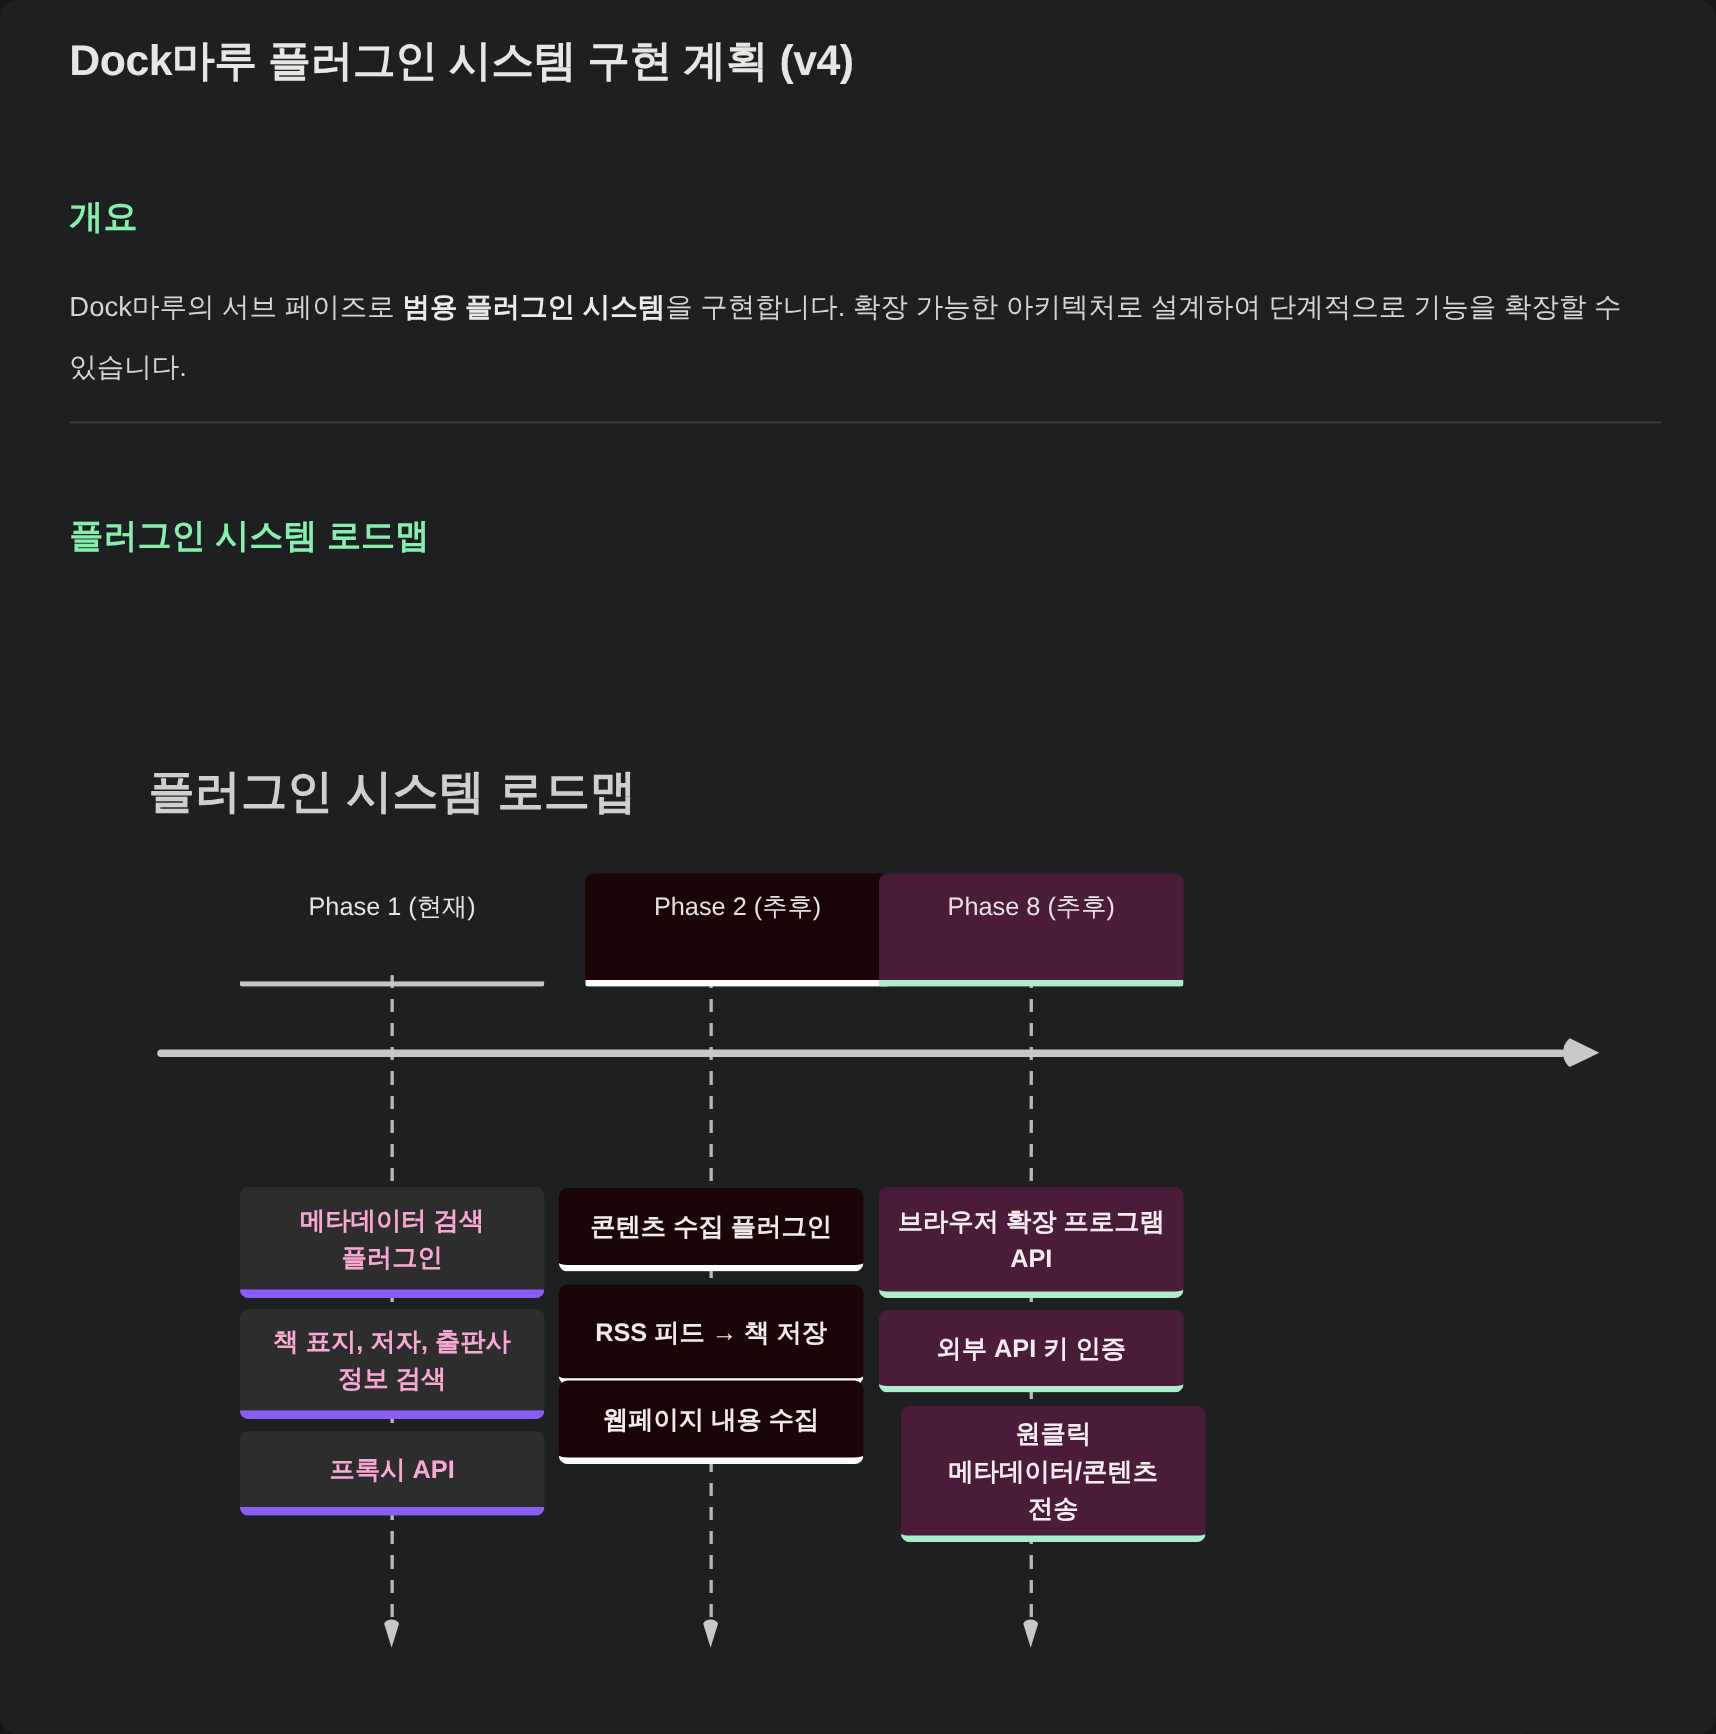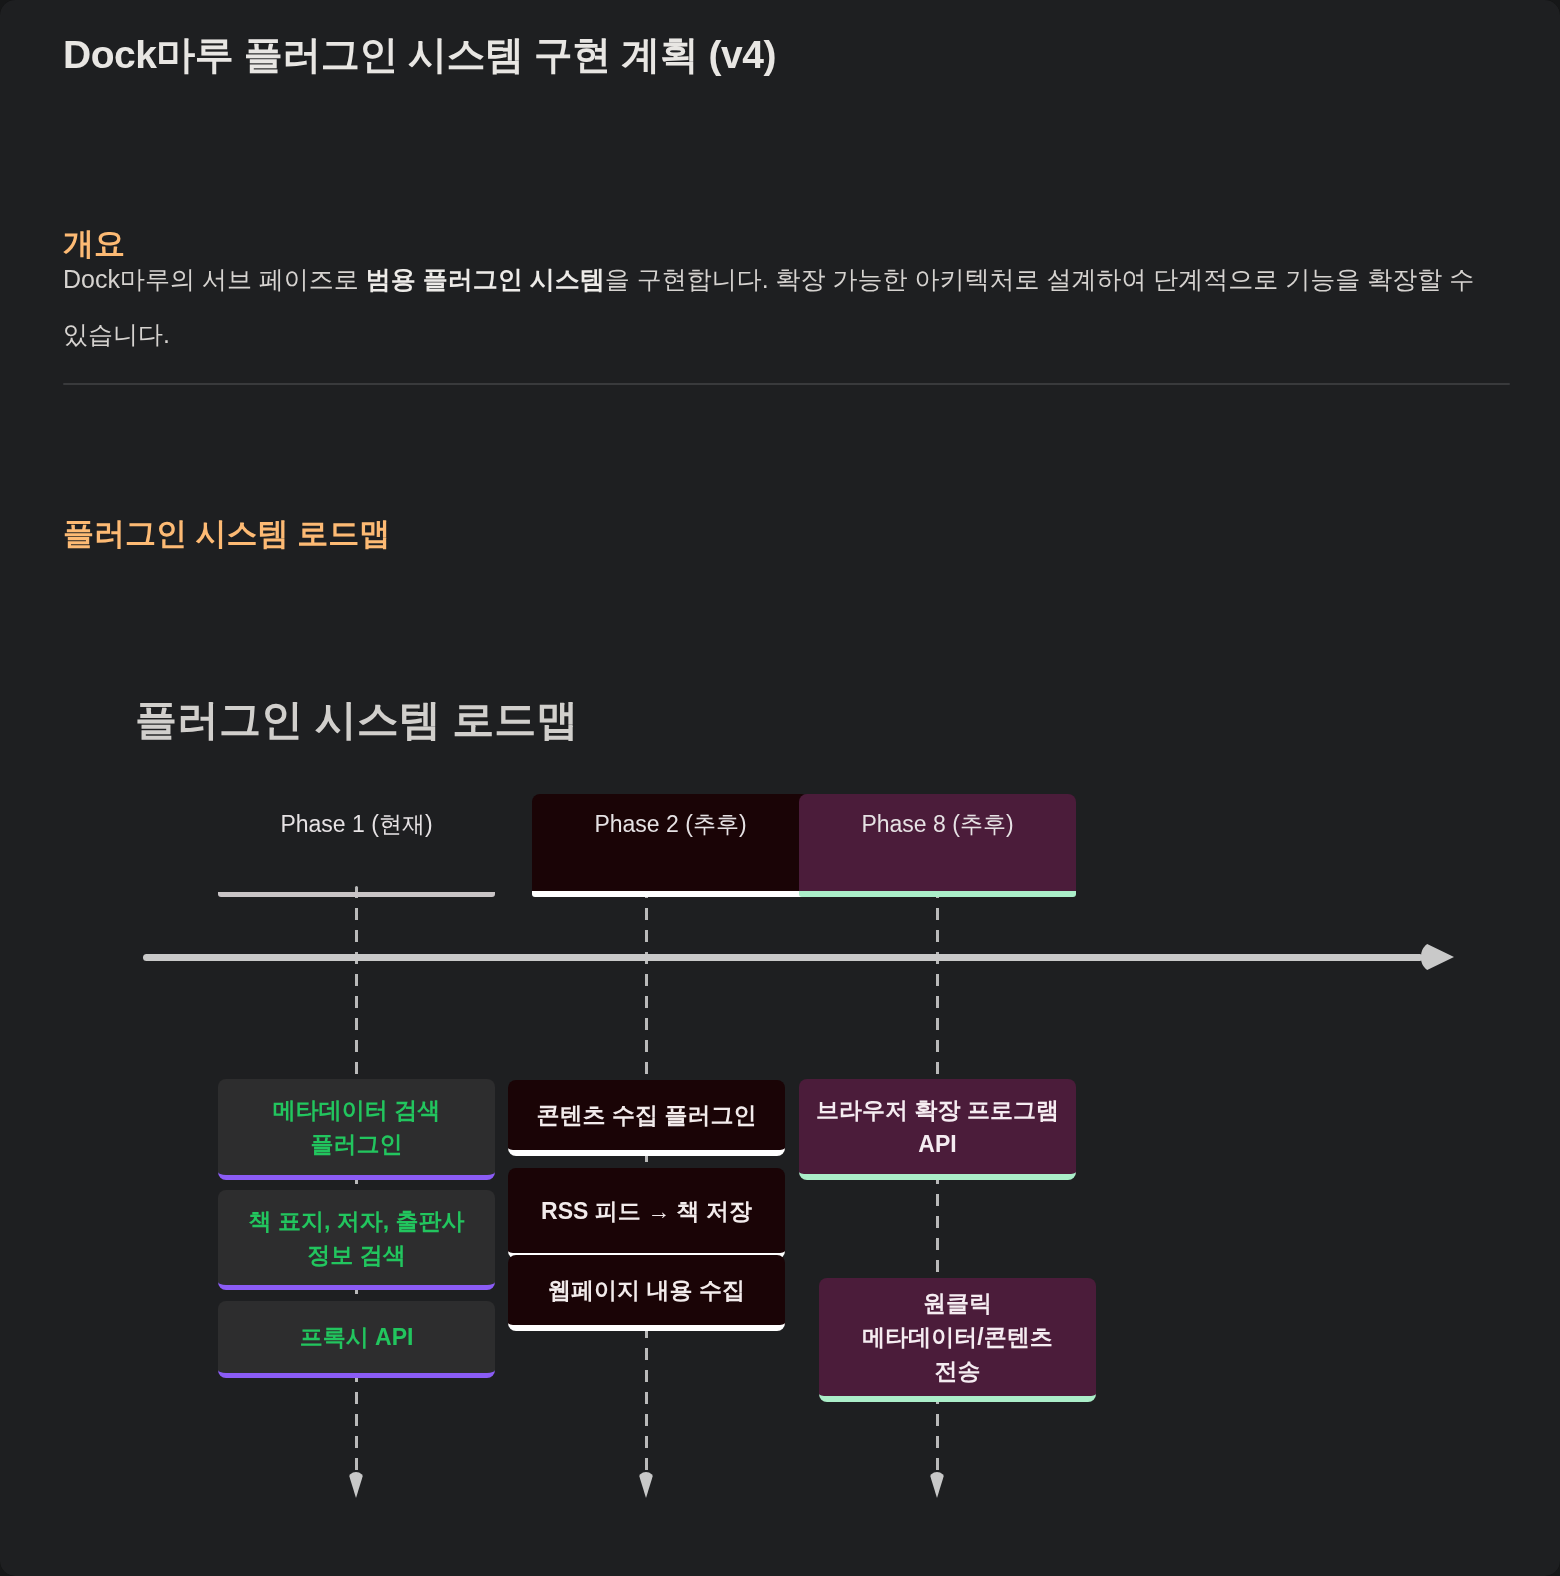--- a/index.html
+++ b/index.html
@@ -9,21 +9,21 @@
     background:var(--page_background,#1e1f21);
     font-family:"Liberation Sans","DejaVu Sans",sans-serif;
     overflow:hidden;
   }
   .h1 {
     position:absolute; left:63px; top:28px;
     font-size:39px; font-weight:700; color:#e8e6e3; letter-spacing:-0.5px;
   }
   .h2 {
     position:absolute; left:63px;
-    font-size:31px; font-weight:700; color:#fdba74;margin-top:47px;
+    font-size:31px; font-weight:700; color:#86efac;
   }
   .h2-overview { top:176px; }
   .h2-roadmap  { top:466px; }
   .body-p {
     position:absolute; left:63px; top:252px; width:1440px;
     font-size:25px; line-height:55px; color:#d6d3d0;
   }
   .body-p strong { color:#edebe8; font-weight:700; }
   .divider {
     position:absolute; left:63px; top:383px; width:1447px; height:2px;
@@ -60,21 +60,21 @@
   .p2 { left:508px; background:var(--phase2_box_bg,#1a0406); border-bottom:6px solid var(--phase2_accent,#ffffff);margin-left:24px; }
   .p3 { left:799px; background:var(--phase3_box_bg,#4b1c3a); border-bottom:6px solid var(--phase3_accent,#abeec9); }
   
   .task {
     position:absolute; width:277px; z-index:3;
     display:flex; justify-content:center; align-items:center; text-align:center;
     font-size:23px; font-weight:700; line-height:34px;
     border-radius:8px;
   }
   .task span { white-space:pre-line; }
-  .c1 { left:218px; background:var(--phase1_box_bg,#2d2d2e); border-bottom:5px solid #8b5cf6; color:#22c55e; }
+  .c1 { left:218px; background:var(--phase1_box_bg,#2d2d2e); border-bottom:8px solid #8b5cf6; color:#f9a8d4; }
   .c2 { left:508px; background:var(--phase2_box_bg,#1a0406); border-bottom:6px solid var(--phase2_accent,#ffffff); color:#f2ebeb; }
   .c3 { left:799px; background:var(--phase3_box_bg,#4b1c3a); border-bottom:6px solid var(--phase3_accent,#abeec9); color:#f5ecf1; }
   .b11 { top:1079px; height:101px; }
   .b12 { top:1190px; height:100px; }
   .b13 { top:1301px; height:77px;  }
   .b21 { top:1080px; height:76px;  }
   .b22 { top:1168px; height:91px;  }
   .b23 { top:1255px; height:76px;  }
   .b31 { top:1079px; height:101px; }
   .b32 { top:1191px; height:75px;  }
@@ -140,20 +140,23 @@
     <span>RSS 피드 → 책 저장</span>
   </div>
   <div class="task c2 b23">
     <span>웹페이지 내용 수집</span>
   </div>
 
   <div class="task c3 b31">
     <span>브라우저 확장 프로그램
 API</span>
   </div>
+  <div class="task c3 b32">
+    <span>외부 API 키 인증</span>
+  </div>
   <div class="task c3 b33">
     <span>원클릭
 메타데이터/콘텐츠
 전송</span>
   </div>
 
   <div class="darrow d1"></div>
   <div class="darrow d2"></div>
   <div class="darrow d3"></div>
 

